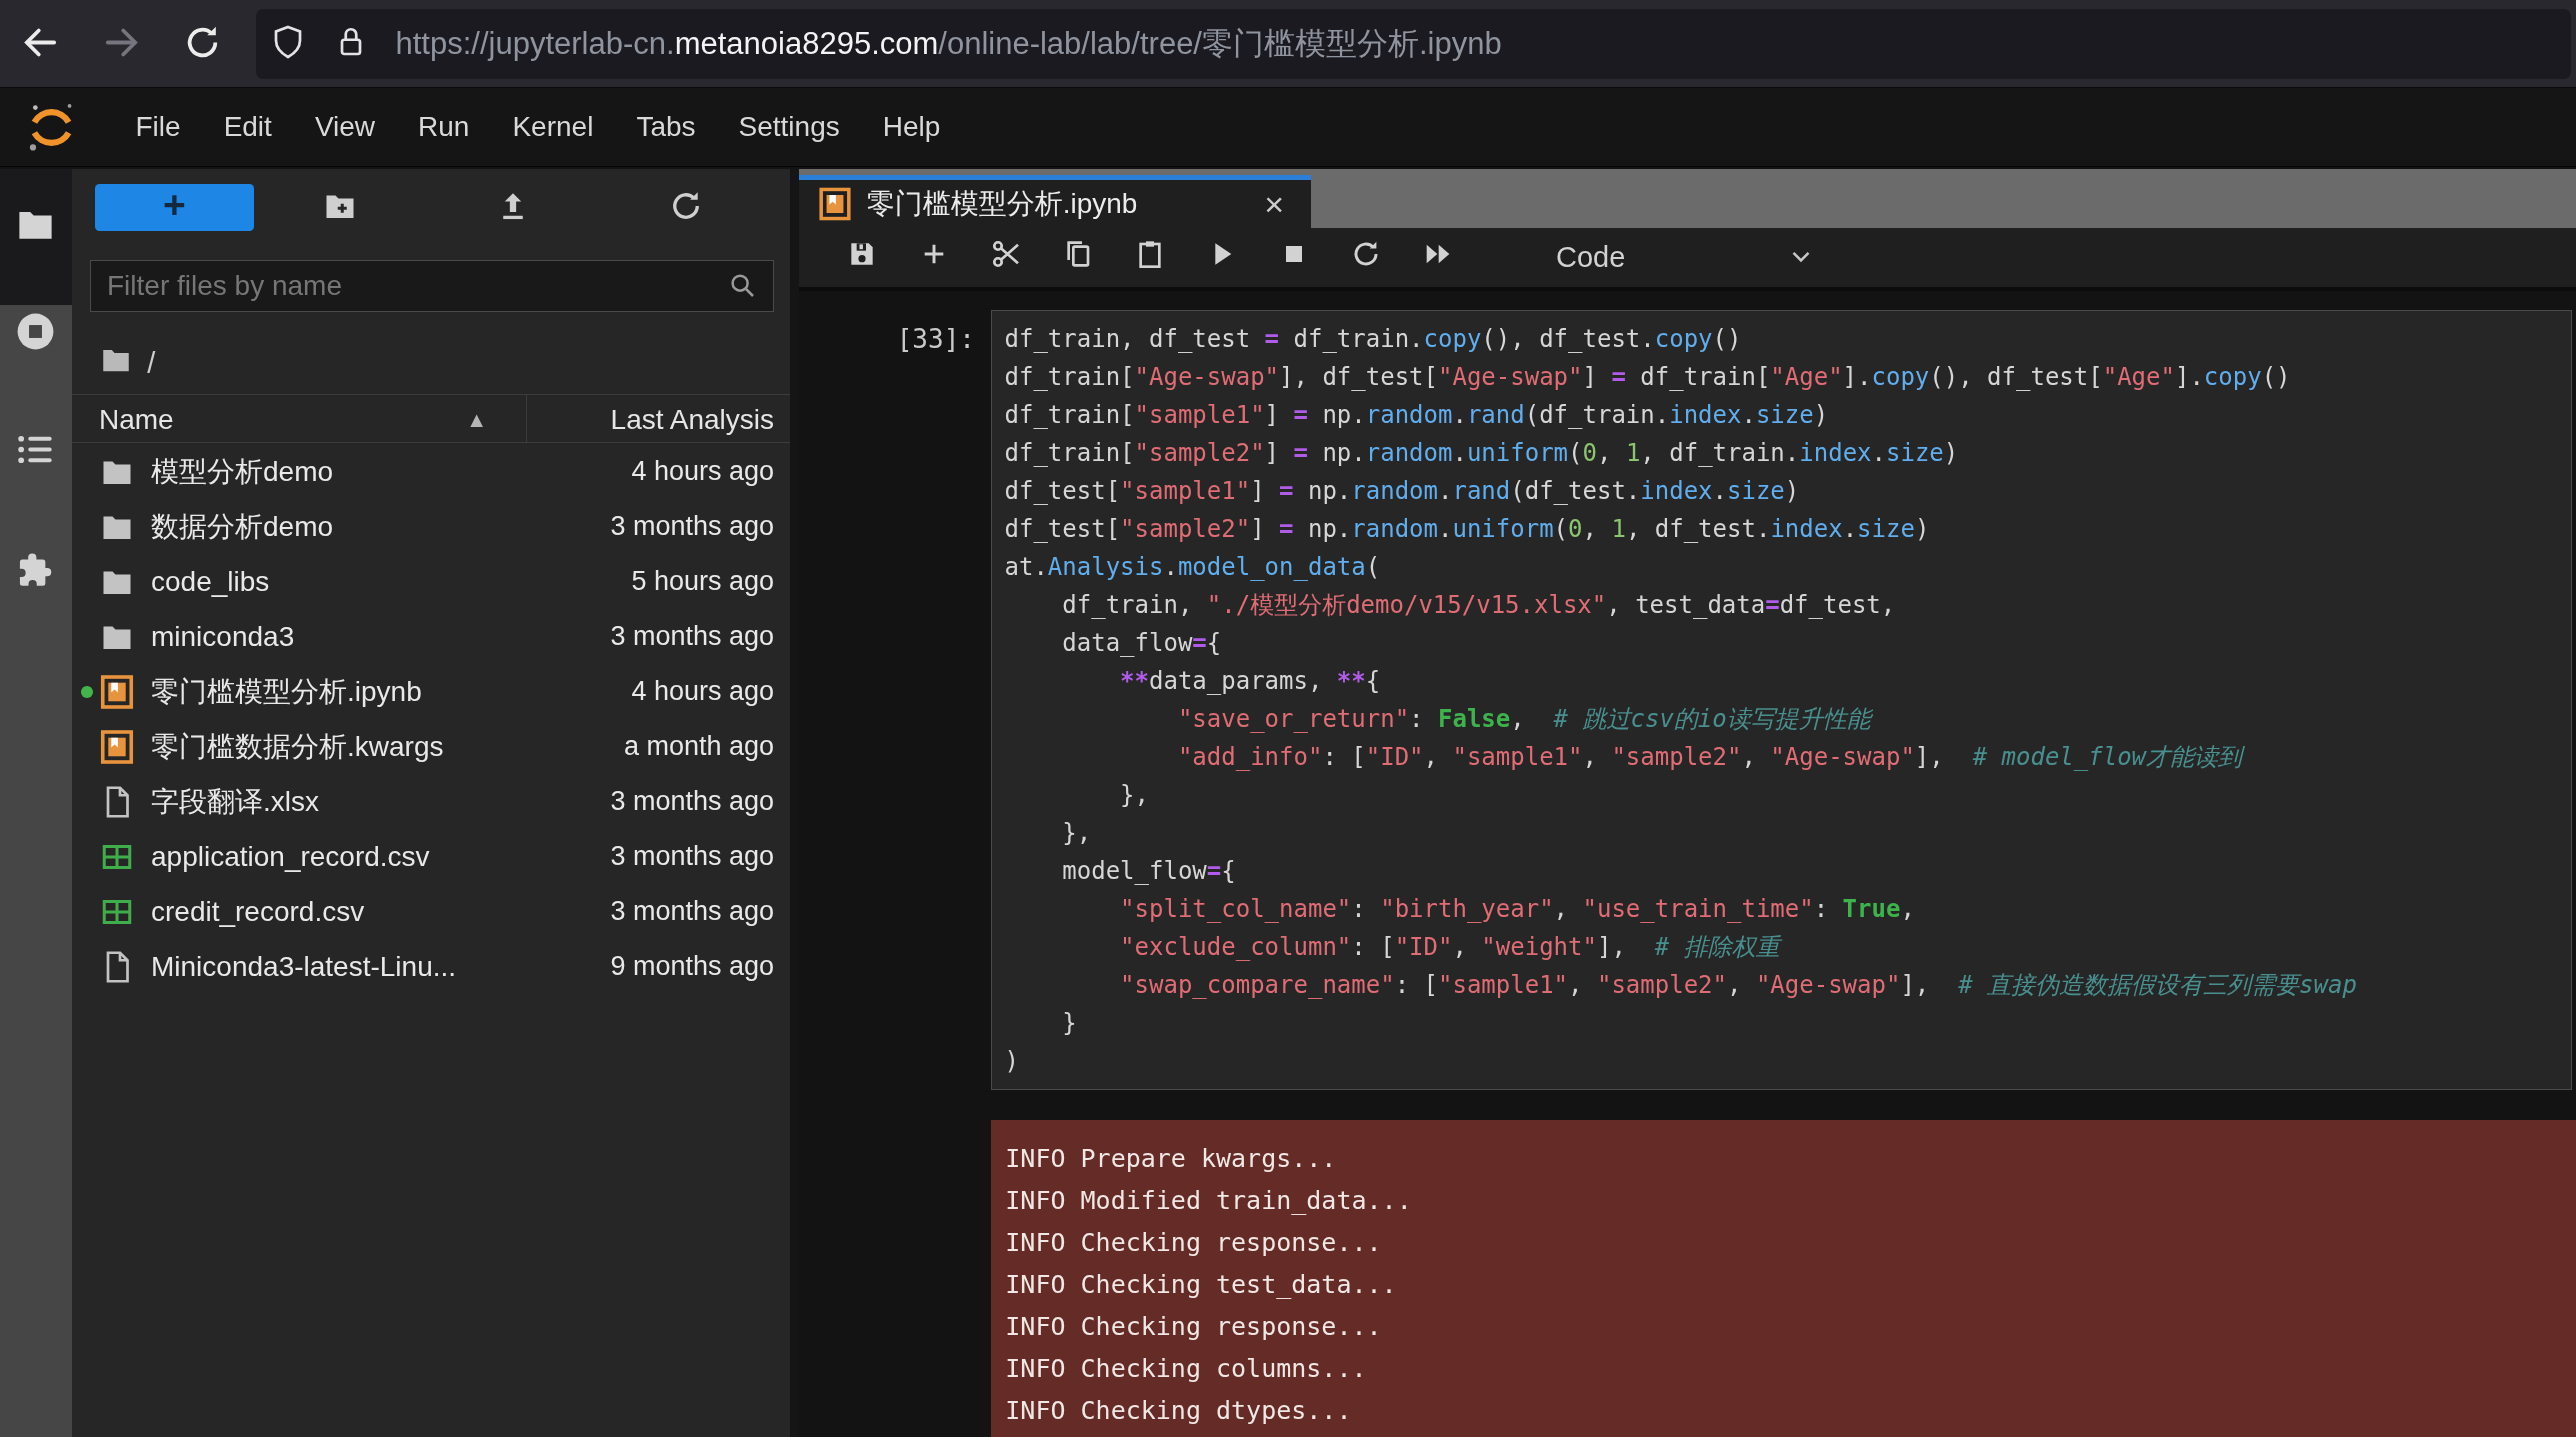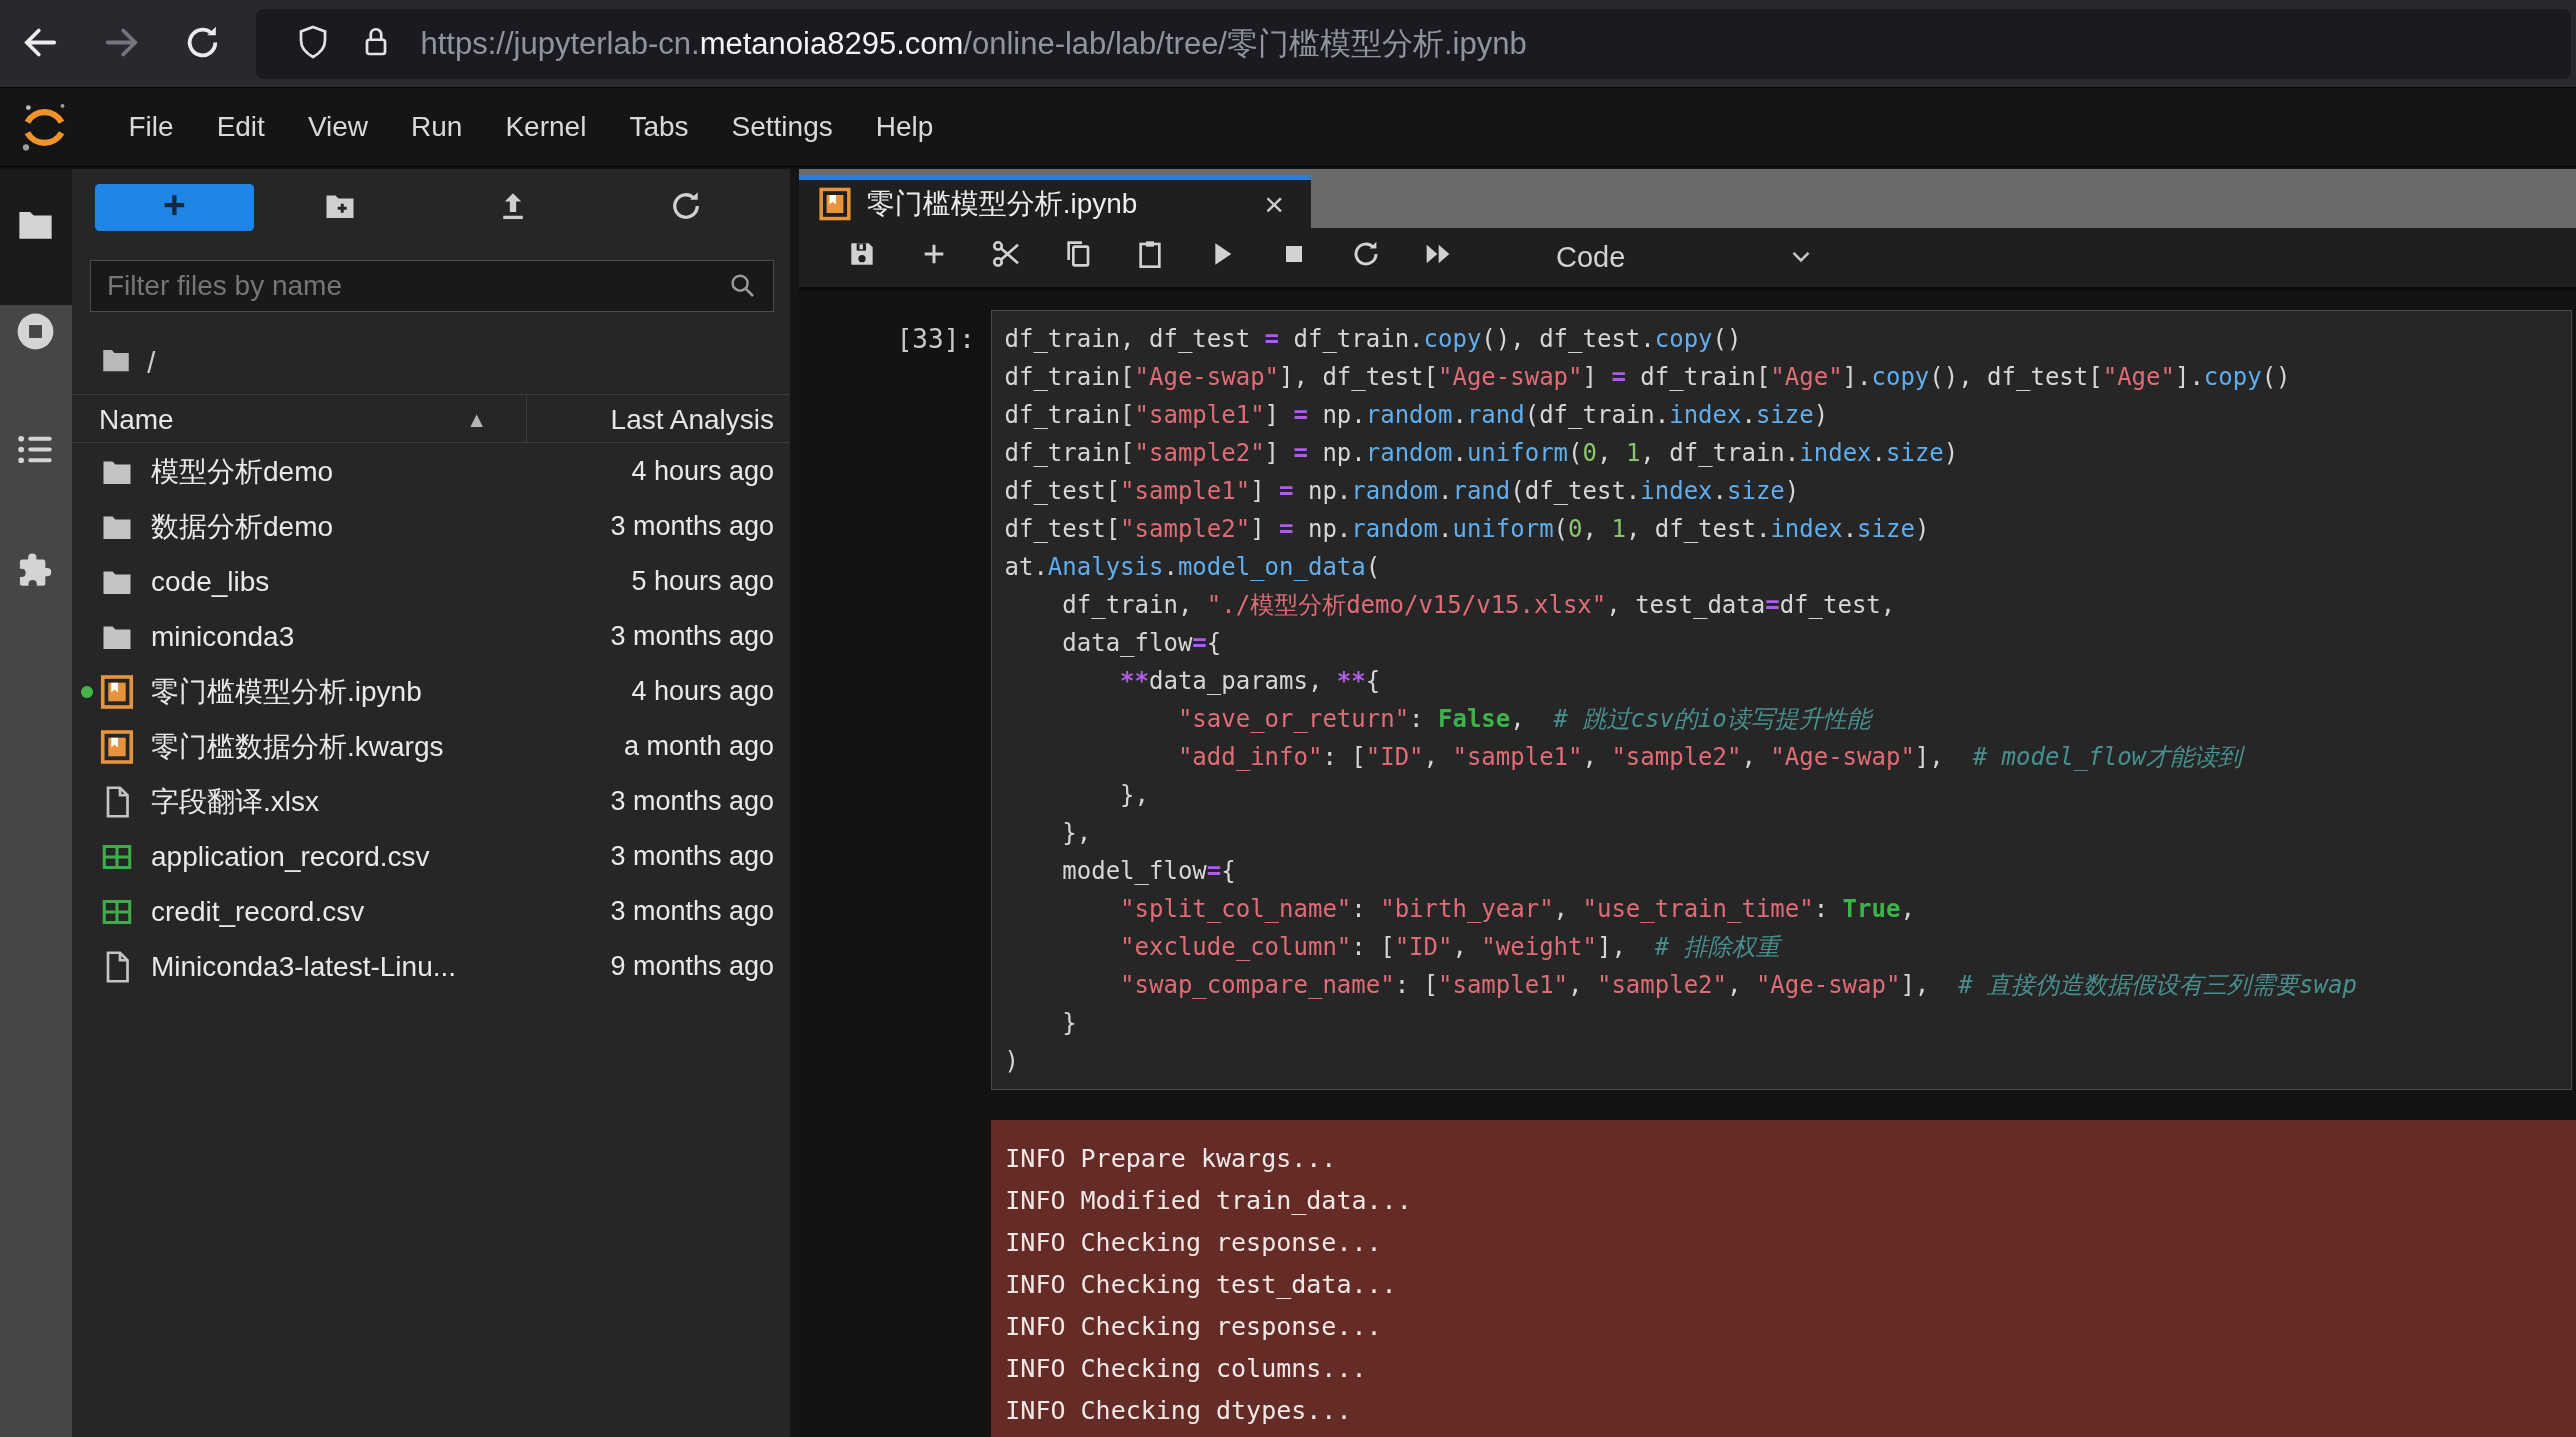--- a/index.html
+++ b/index.html
@@ -6,28 +6,28 @@
   html,body { width:2576px; height:1437px; overflow:hidden; background:#131313;
               font-family:"Liberation Sans", sans-serif; }
   #app { position:absolute; inset:0; width:2576px; height:1437px; }
 
   
   .browser-bar { height:88px; background:#29282f; display:flex; align-items:center; border-bottom:1.8px solid #0a0a0a; }
   .bb-btn { width:81px; text-align:center; color:#ececec; flex:0 0 auto; }
   .bb-btn svg { width:41px; height:41px; }
   .bb-btn.disabled { color:#76757e; }
   .url-bar { flex:1; height:70px; margin:0 5.4px 0 12.5px; background:#1b1a21; border-radius:7.2px;
-             display:flex; align-items:center; padding:0 39px; }
+             display:flex; align-items:center; padding:0 14px; }
   .url-icon { color:#e3e3e6; margin-right:27px; }
   .url-icon svg { width:36px; height:36px; }
   .url-text { font-size:31px; color:#8f949e; white-space:nowrap; }
   .url-text .domain { color:#f4f4f6; }
 
   
-  .menubar { height:79px; background:#151515; display:flex; align-items:center; padding-left:16px; border-bottom:0.9px solid #050505; }
+  .menubar { height:79px; background:#151515; display:flex; align-items:center; padding-left:23px; border-bottom:0.9px solid #050505; }
   .logo { width:57px; height:57px; margin-right:34px; }
   .logo svg { width:57px; height:57px; }
   .menu-item { color:#d9d9d9; font-size:28px; padding:0 21.5px; }
 
   
   .main { position:absolute; top:169px; bottom:0; left:0; right:0; display:flex; }
 
   .activitybar { width:72px; background:#464646; position:relative; flex:0 0 auto; }
   .ab-active-seg { position:absolute; top:0; left:0; right:0; height:136px; background:#1a1a1c; }
   .ab-icon { position:absolute; left:14.3px; width:43px; height:43px; color:#d4d4d4; }

